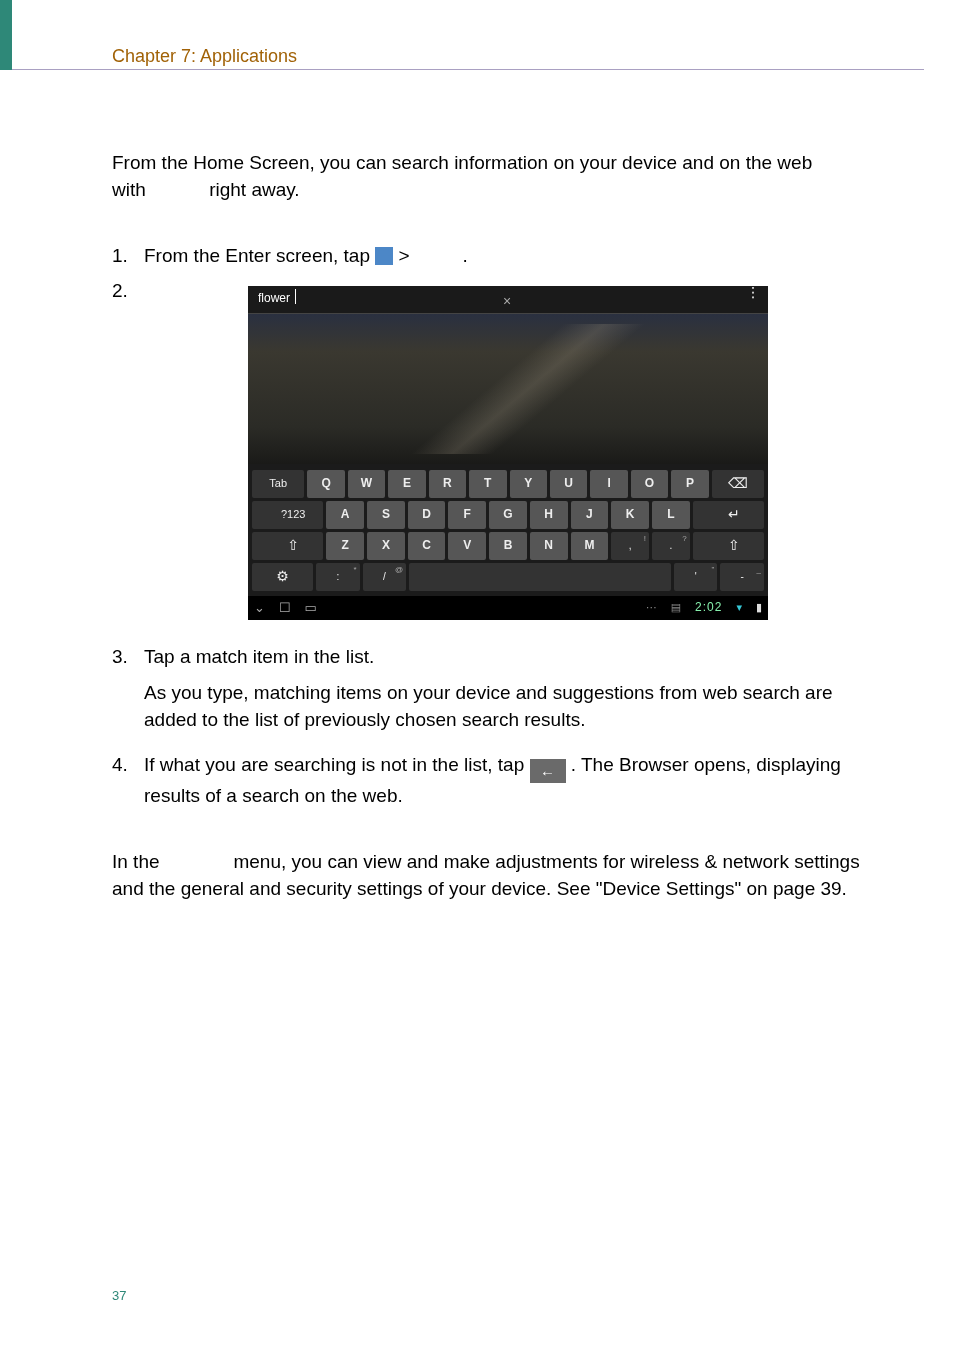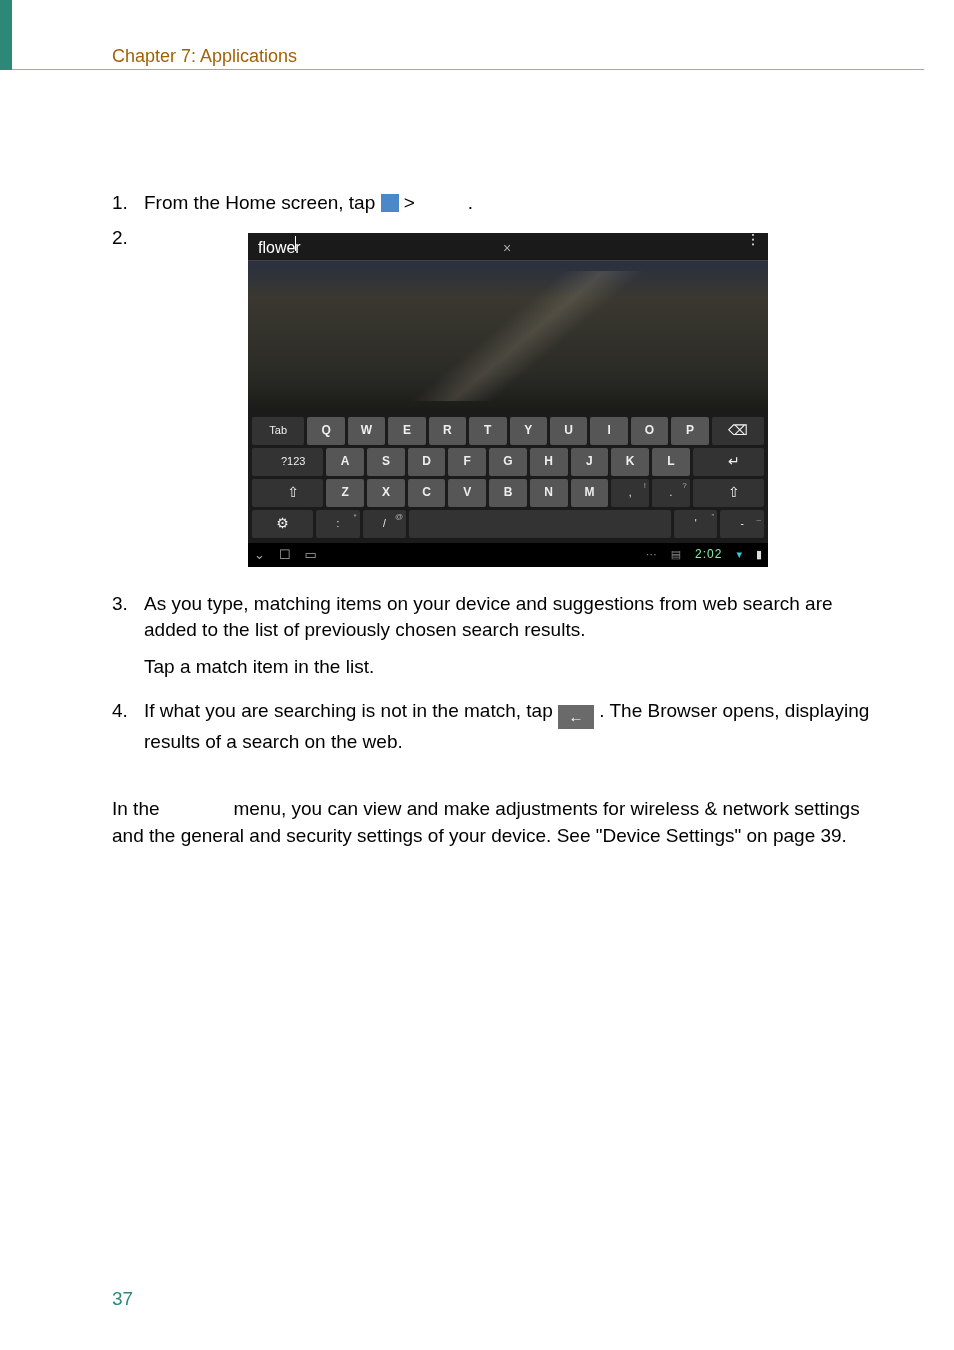--- a/index.html
+++ b/index.html
@@ -73,21 +73,21 @@
   .ss-top {
     position: relative;
     height: 28px;
     background: #1a1a1a;
     border-bottom: 1px solid #444;
   }
   .ss-search-text {
     position: absolute;
     left: 10px; top: 4px;
     color: #fff;
-    font-size: 16px;
+    font-size: 12px;
   }
   .ss-search-cursor {
     position: absolute;
     left: 47px; top: 3px;
     width: 1px; height: 15px;
     background: #fff;
   }
   .ss-close {
     position: absolute;
     left: 255px; top: 6px;
@@ -149,39 +149,45 @@
   .ss-nav .nv { color: #aaa; font-size: 13px; }
   .ss-nav .spacer { flex: 1; }
   .ss-nav .time { color: #86efac; font-size: 12px; letter-spacing: 1px;}
   .ss-nav .ic { color: #888; font-size: 11px; }
   .section2 { margin-top: 40px; }
   .pagenum {
     position: absolute;
     left: 112px;
     top: 1288px;
     color: #2e8878;
-    font-size: 19px;
+    font-size: 13px;
   }
 </style>
 </head>
 <body>
 
 <div class="left-bar"></div>
 <div class="header-line"></div>
 <div class="chapter">Chapter 7: Applications</div>
 
 <div class="content">
 
+  <p class="para">
+    <span>From the Home Screen, you can search information on your device and on the web</span><br>
+    <span>with</span>
+    &nbsp;&nbsp;&nbsp;&nbsp;&nbsp;&nbsp;&nbsp;&nbsp;&nbsp;&nbsp;
+    <span>right away.</span>
+  </p>
 
   <div class="steps">
 
     <div class="step">
       <div class="num">1.</div>
       <div class="step-body">
-        <span>From the Home screen, tap</span>
+        <span>From the Enter screen, tap</span>
         <svg class="apps-icon" viewBox="0 0 18 18">
           <rect x="0" y="0" width="18" height="18" fill="none" stroke="#4c87c7" stroke-width="1.5"></rect>
           <rect x="3" y="3" width="3" height="3"></rect>
             <rect x="8" y="3" width="3" height="3"></rect>
             <rect x="13" y="3" width="3" height="3"></rect>
           <rect x="3" y="8" width="3" height="3"></rect>
             <rect x="8" y="8" width="3" height="3"></rect>
             <rect x="13" y="8" width="3" height="3"></rect>
           <rect x="3" y="13" width="3" height="3"></rect>
             <rect x="8" y="13" width="3" height="3"></rect>
@@ -295,29 +301,29 @@
             <span class="ic" style="color:#37c8d6">▾</span>
             <span class="ic" style="color:#ddd">▮</span>
           </div>
         </div>
       </div>
     </div>
 
     <div class="step">
       <div class="num">3.</div>
       <div class="step-body">
+        <p>Tap a match item in the list.</p>
         <p>As you type, matching items on your device and suggestions from web search are added to the list of previously chosen search results.</p>
-        <p>Tap a match item in the list.</p>
       </div>
     </div>
 
     <div class="step">
       <div class="num">4.</div>
       <div class="step-body">
-        <span>If what you are searching is not in the match, tap</span>
+        <span>If what you are searching is not in the list, tap</span>
         <span class="back-icon">←</span>
         <span>. The Browser opens, displaying results of a search on the web.</span>
       </div>
     </div>
 
   </div>
 
   <div class="section2">
     <p>
       <span>In the</span>

